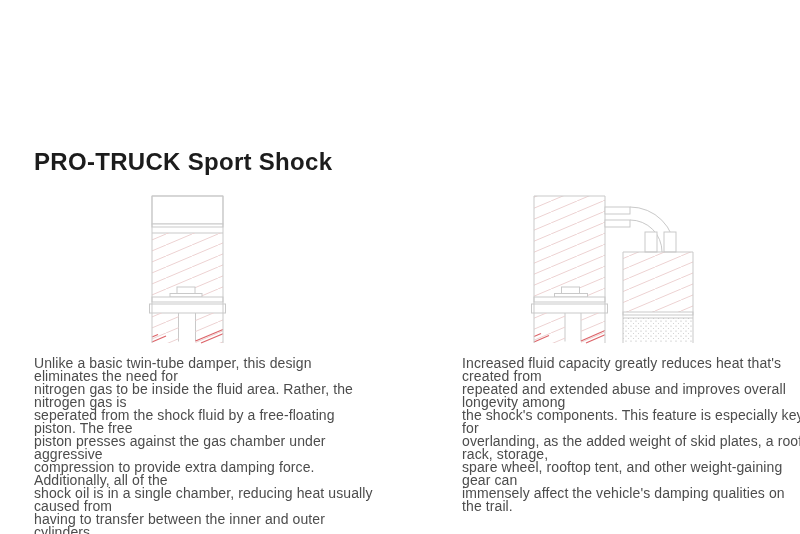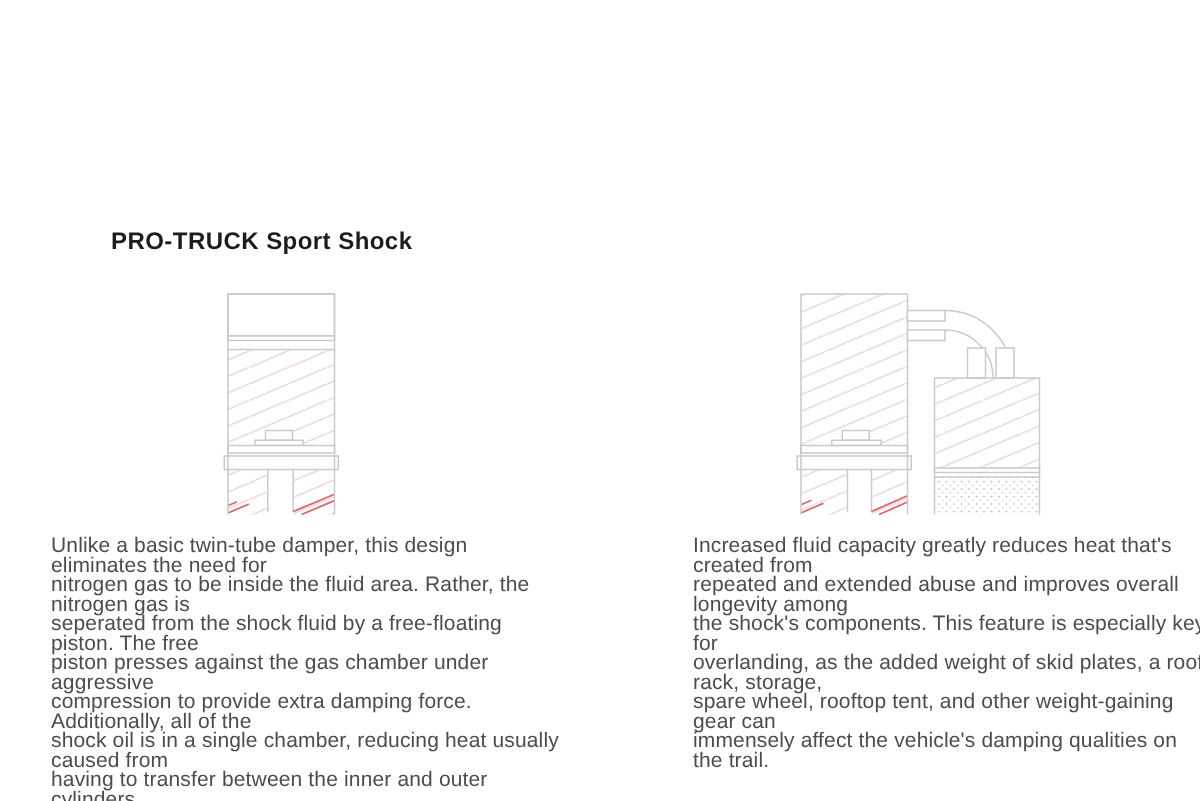--- a/index.html
+++ b/index.html
@@ -13,27 +13,26 @@
   }
   *{margin:0;padding:0;box-sizing:border-box;}
   html,body{width:800px;height:534px;overflow:hidden;}
   body{
     background:var(--c-background);
     font-family:"Liberation Sans", sans-serif;
   }
   .page{position:relative;width:800px;height:534px;background:var(--c-background);}
   .col-title{
     position:absolute;
-    font-size:16px;
+    font-size:24px;
     font-weight:700;
     letter-spacing:.3px;
     line-height:20px;
     color:var(--c-heading_text);
     white-space:nowrap;
-    margin-left:40px;
   }
   #title-left{left:34px;top:152px;}
   #title-right{left:462px;top:152px;}
   .diagram{position:absolute;display:block;}
   #diagram-left{left:140px;top:190px;width:100px;height:160px;}
   #diagram-right{left:525px;top:190px;width:180px;height:160px;}
   .col-desc{
     position:absolute;
     top:357px;
     font-size:14px;

